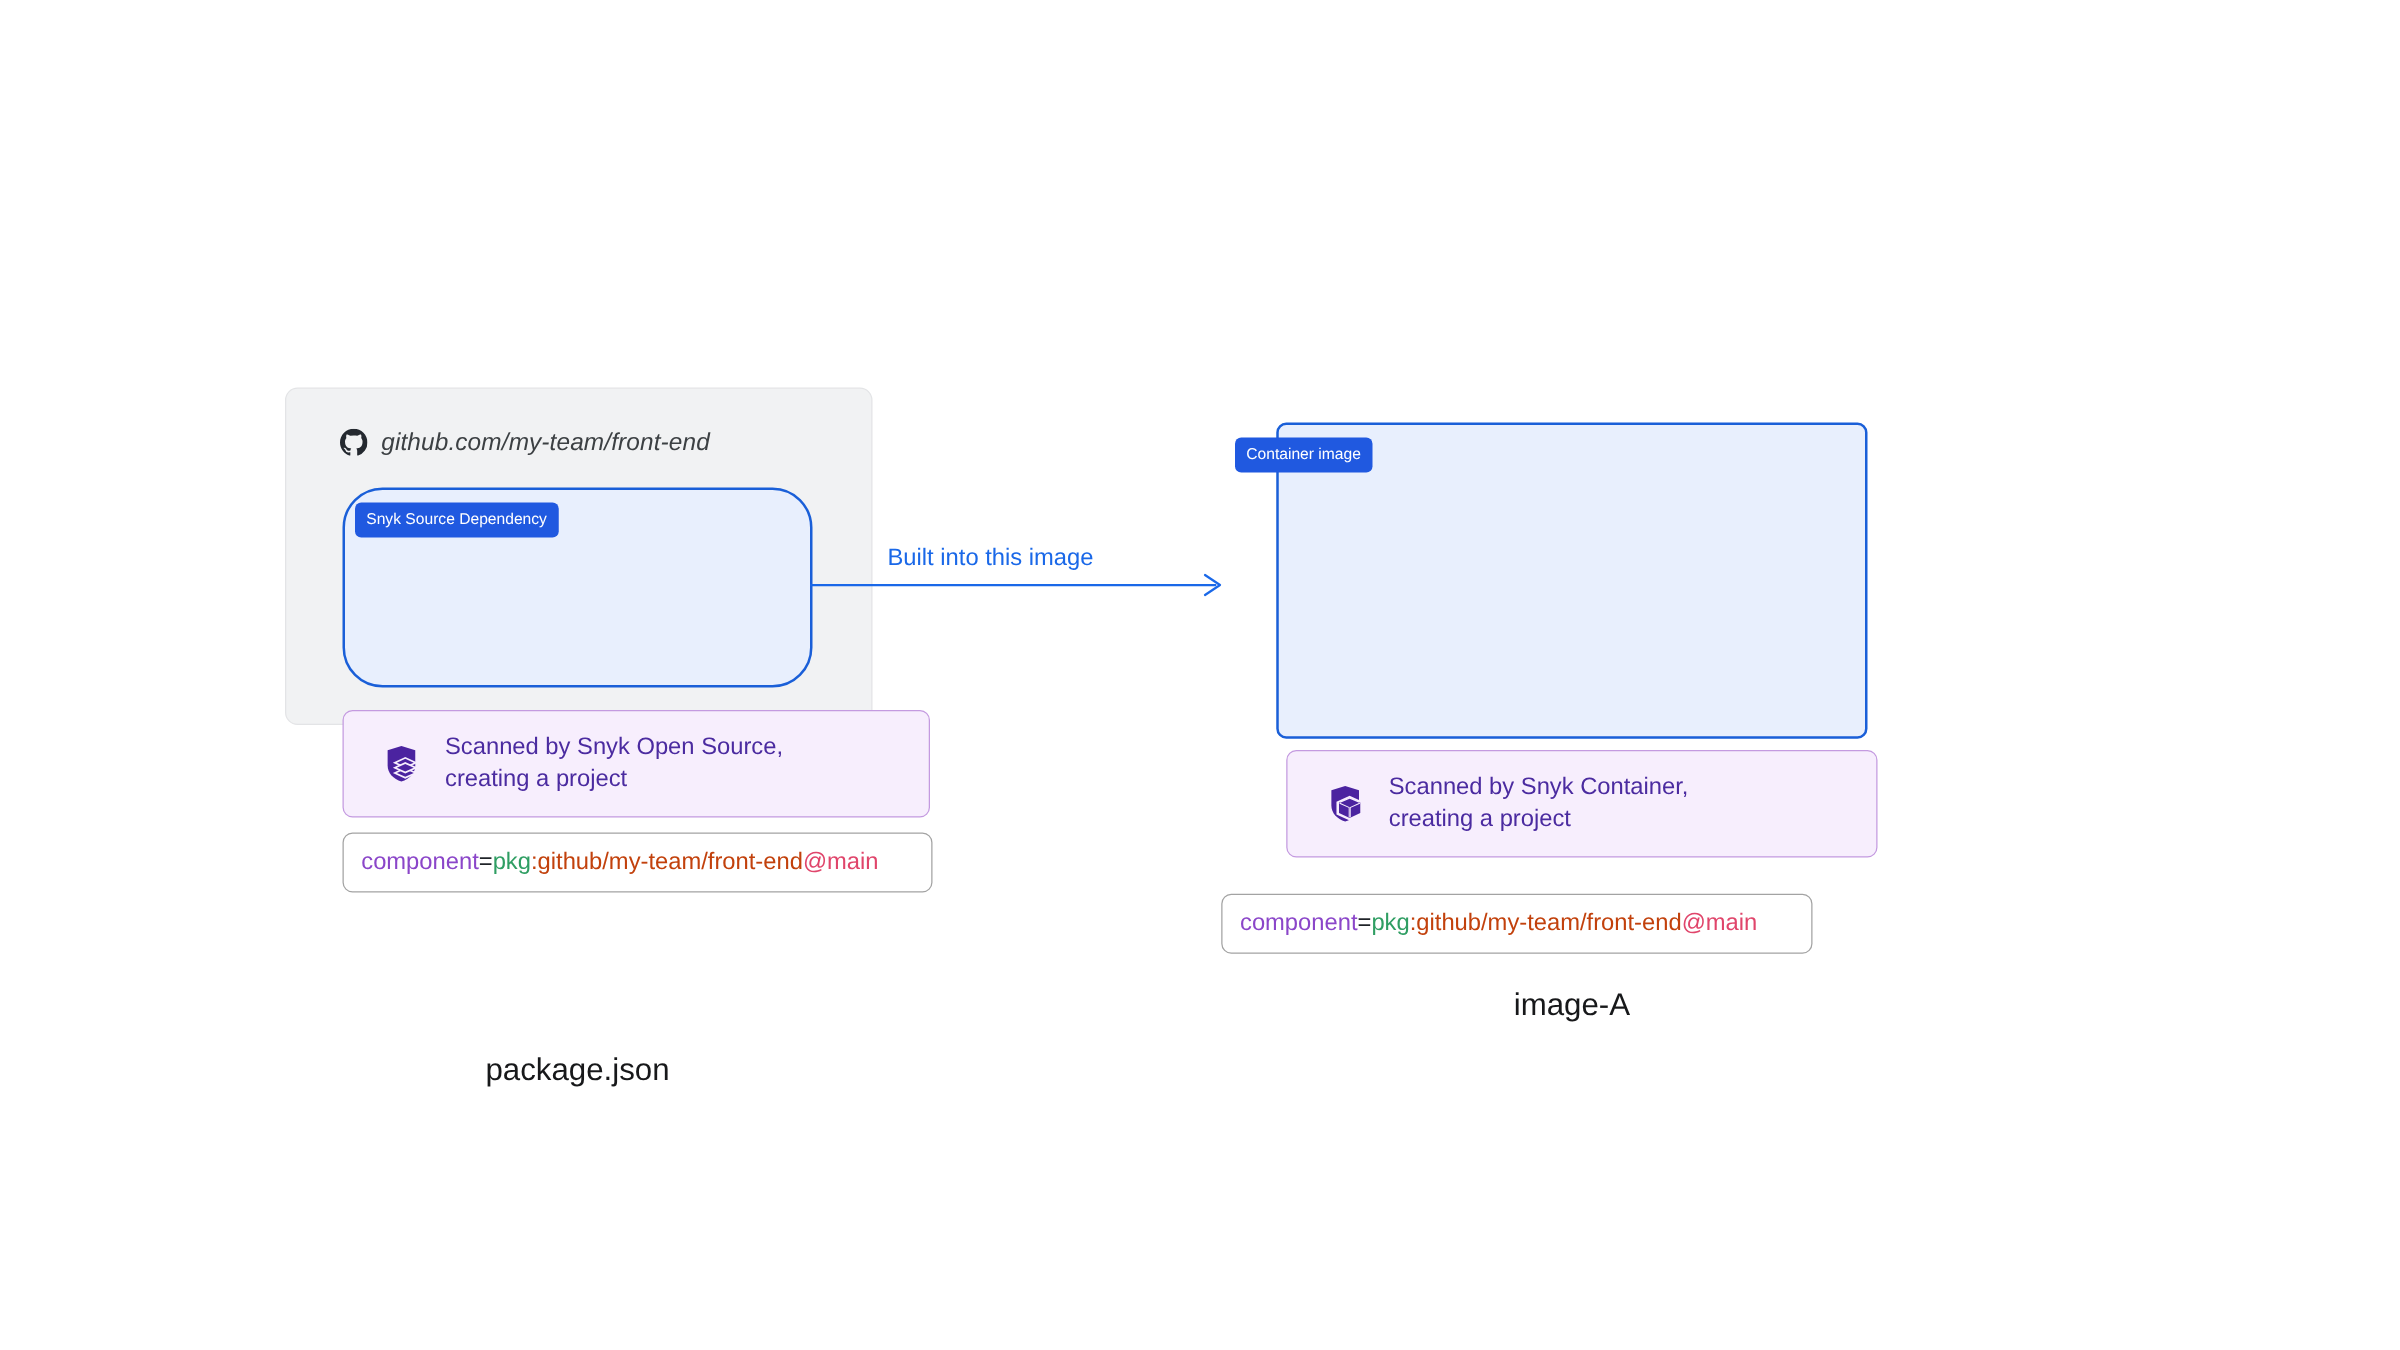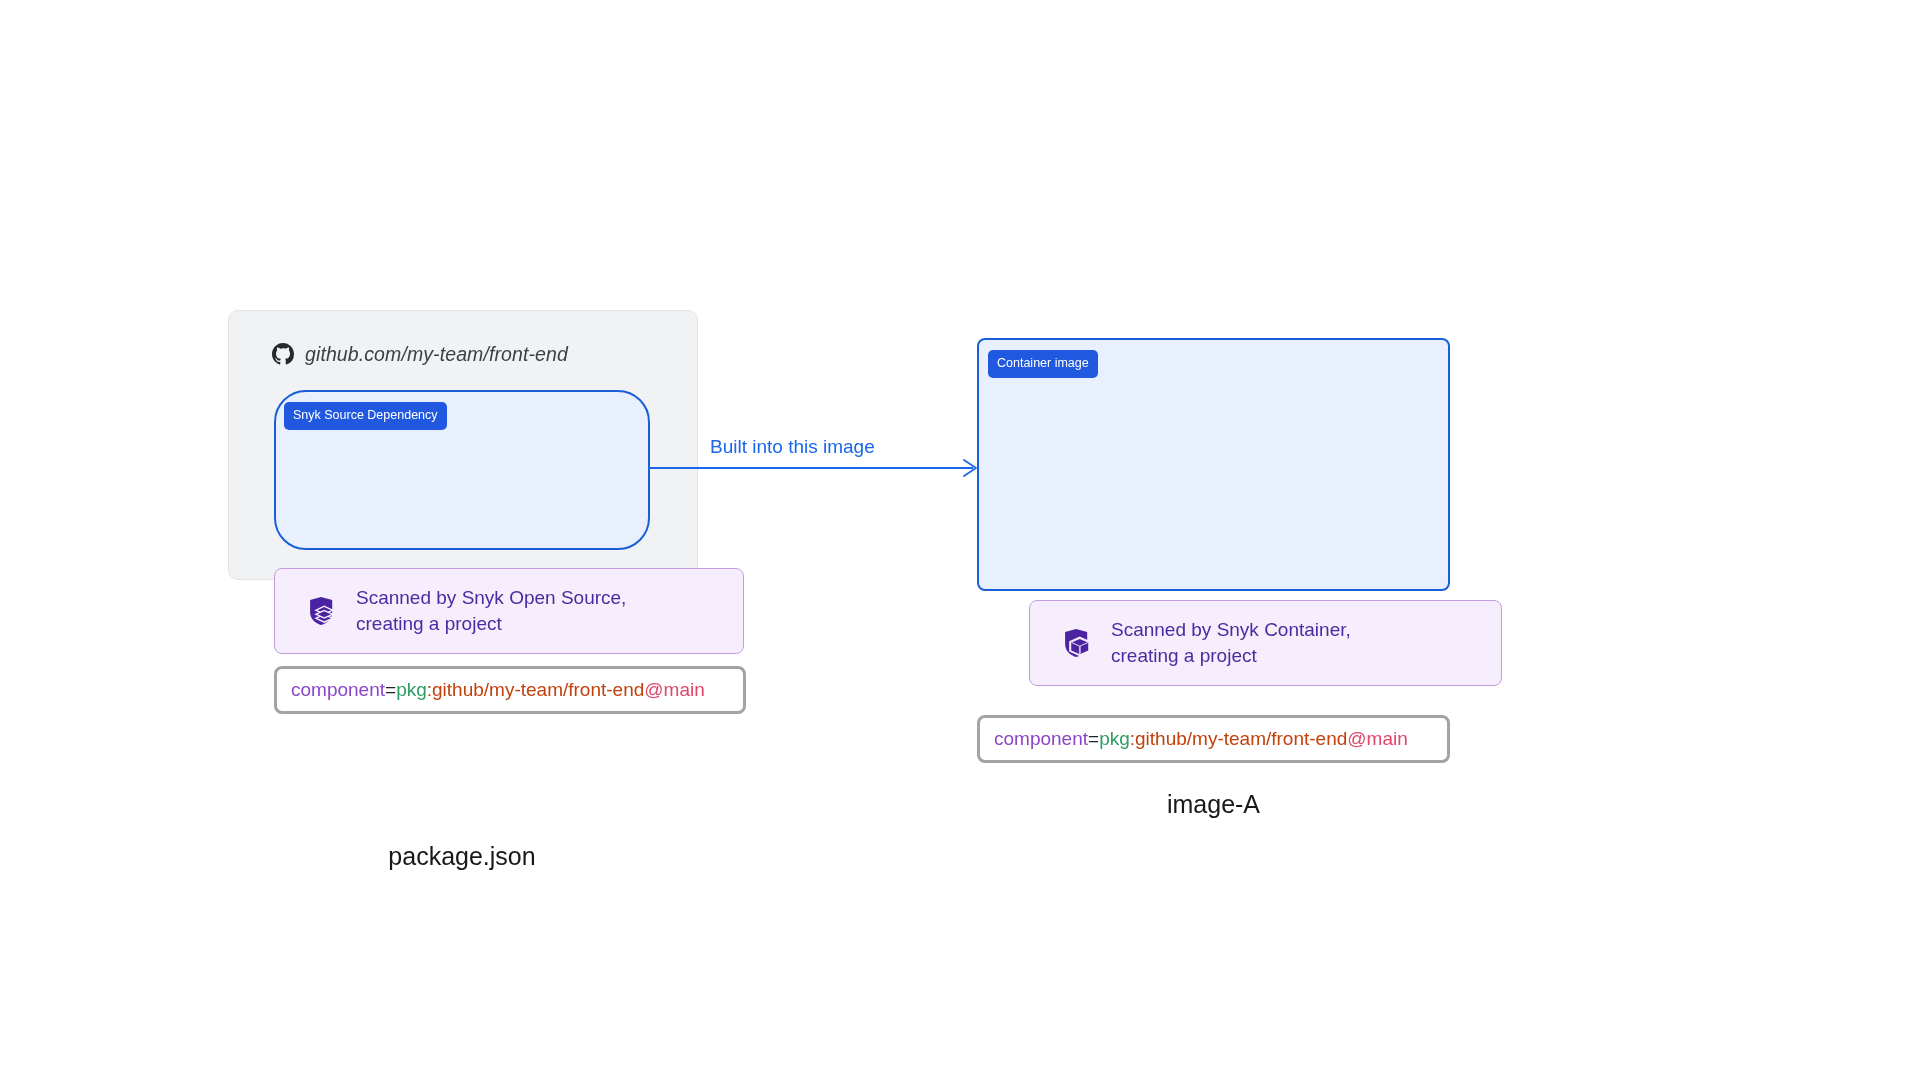--- a/index.html
+++ b/index.html
@@ -82,21 +82,21 @@
     left: 274px;
     top: 390px;
     width: 376px;
     height: 160px;
     border-radius: 32px;
   }
   #badge-oss { left: 284px; top: 402px; }
   #title-package { top: 450px; }
 
   #node-image {
-    left: 977px;
+    left: 1021px;
     top: 338px;
     width: 473px;
     height: 253px;
   }
   #badge-container { left: 988px; top: 350px; }
   #title-image { top: 450px; }
 
   
   .arrow-svg {
     position: absolute;
@@ -134,21 +134,21 @@
     color: #4b2ba0;
     white-space: pre-line;
   }
   #scan-left  { left: 274px; top: 552px; width: 470px; height: 86px; margin-top: 16px; }
   #scan-right { left: 1013px; top: 600px; width: 473px; height: 86px; margin-left: 16px; }
 
   
   .code-pill {
     position: absolute;
     background: #ffffff;
-    border: 3px solid #a3a3a3;
+    border: 1px solid #a3a3a3;
     border-radius: 8px;
     box-sizing: border-box;
     display: flex;
     align-items: center;
     padding-left: 14px;
     font-family: "Liberation Sans", sans-serif;
     font-size: 19px;
     white-space: nowrap;
   }
   #code-left  { left: 274px; top: 666px; width: 472px; height: 48px; }

